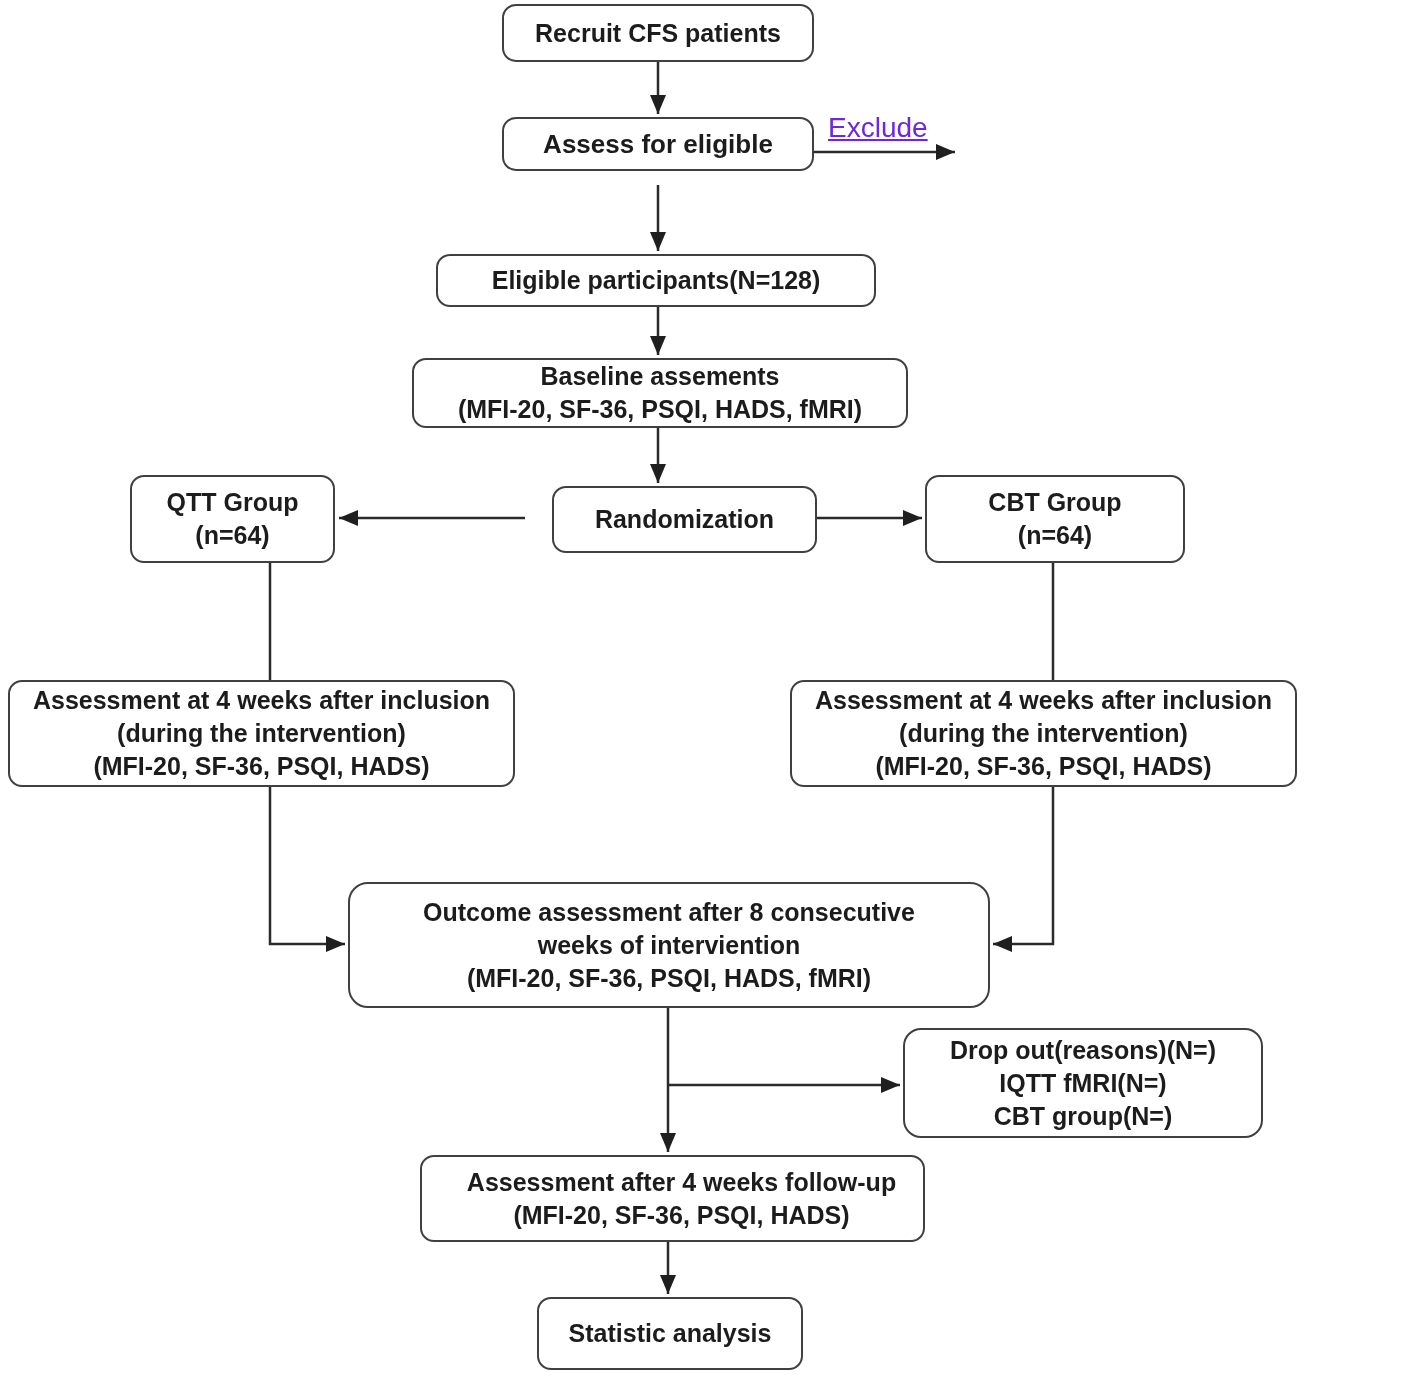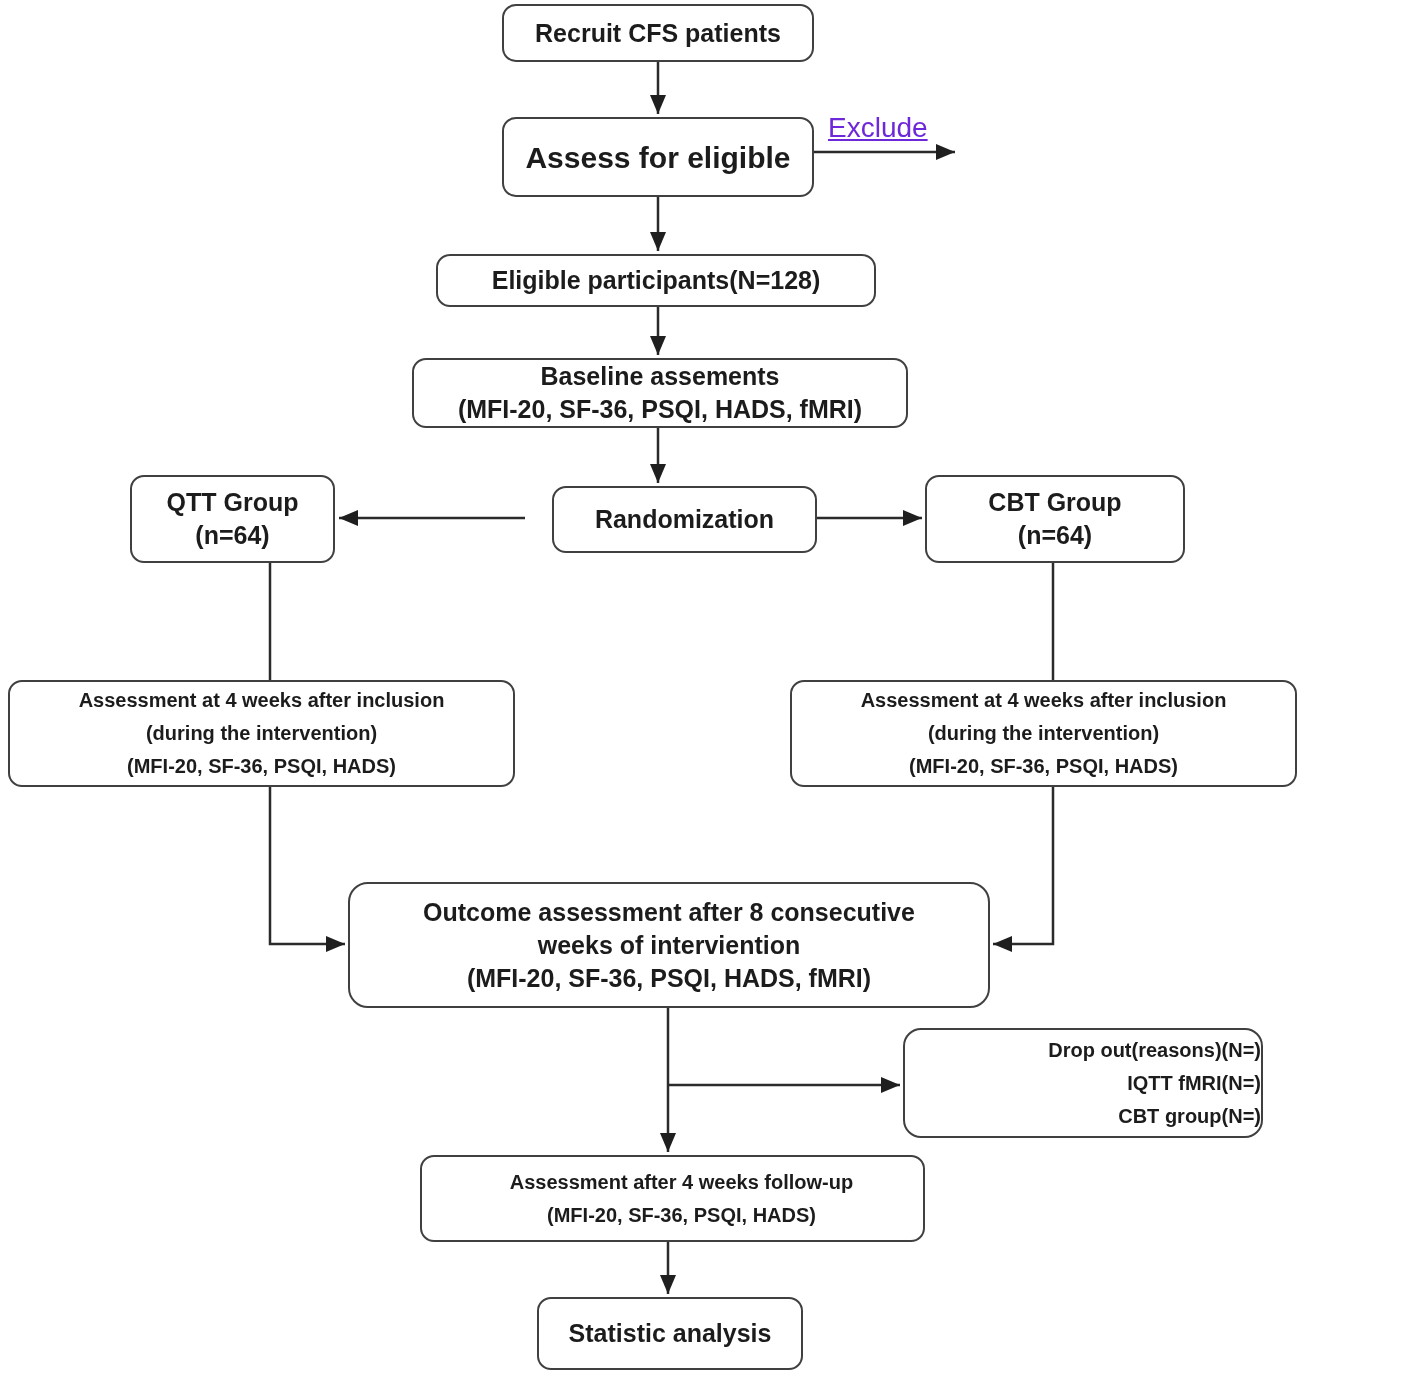--- a/index.html
+++ b/index.html
@@ -26,39 +26,39 @@
     box-sizing: border-box;
     border: 2.5px solid #404040;
     border-radius: 14px;
     background: #ffffff;
     display: flex;
     flex-direction: column;
     align-items: center;
     justify-content: center;
     text-align: center;
     font-weight: bold;
-    font-size: 20px;
+    font-size: 25px;
     line-height: 33px;
     color: #1c1c1c;
   }
   .node .line {
     white-space: nowrap;
   }
   #node-recruit       { left: 502px; top: 4px;    width: 312px; height: 58px;  font-size: 25px; }
-  #node-assess        { left: 502px; top: 117px;  width: 312px; height: 80px;  font-size: 30px; }
+  #node-assess        { left: 502px; top: 117px;  width: 312px; height: 54px;  font-size: 26px; }
   #node-exclusion     { left: 958px; top: 80px;   width: 452px; height: 142px; font-size: 23px; line-height: 32px; border-radius: 20px; }
   #node-eligible      { left: 436px; top: 254px;  width: 440px; height: 53px;  font-size: 25px; }
   #node-baseline      { left: 412px; top: 358px;  width: 496px; height: 70px;  font-size: 25px; }
   #node-qtt           { left: 130px; top: 475px;  width: 205px; height: 88px;  font-size: 25px; }
   #node-randomization { left: 525px; top: 486px;  width: 265px; height: 67px;  font-size: 25px; margin-left: 27px; }
   #node-cbt           { left: 925px; top: 475px;  width: 260px; height: 88px;  font-size: 25px; }
   #node-assess4w-left  { left: 8px;   top: 680px; width: 507px; height: 107px; }
   #node-assess4w-right { left: 790px; top: 680px; width: 507px; height: 107px; }
   #node-outcome       { left: 348px; top: 882px;  width: 642px; height: 126px; font-size: 25px; border-radius: 20px; }
-  #node-dropout       { left: 903px; top: 1028px; width: 360px; height: 110px; border-radius: 18px; align-items: flex-end; }
+  #node-dropout       { left: 903px; top: 1028px; width: 360px; height: 110px; border-radius: 18px; }
   #node-followup      { left: 420px; top: 1155px; width: 505px; height: 87px; padding-left: 18px; }
   #node-statistic     { left: 537px; top: 1297px; width: 266px; height: 73px;  font-size: 25px; }
   .edge-label {
     position: absolute;
     left: 828px;
     top: 112px;
     font-size: 28px;
     font-weight: 400;
     color: #6d28d9;
     white-space: nowrap;

